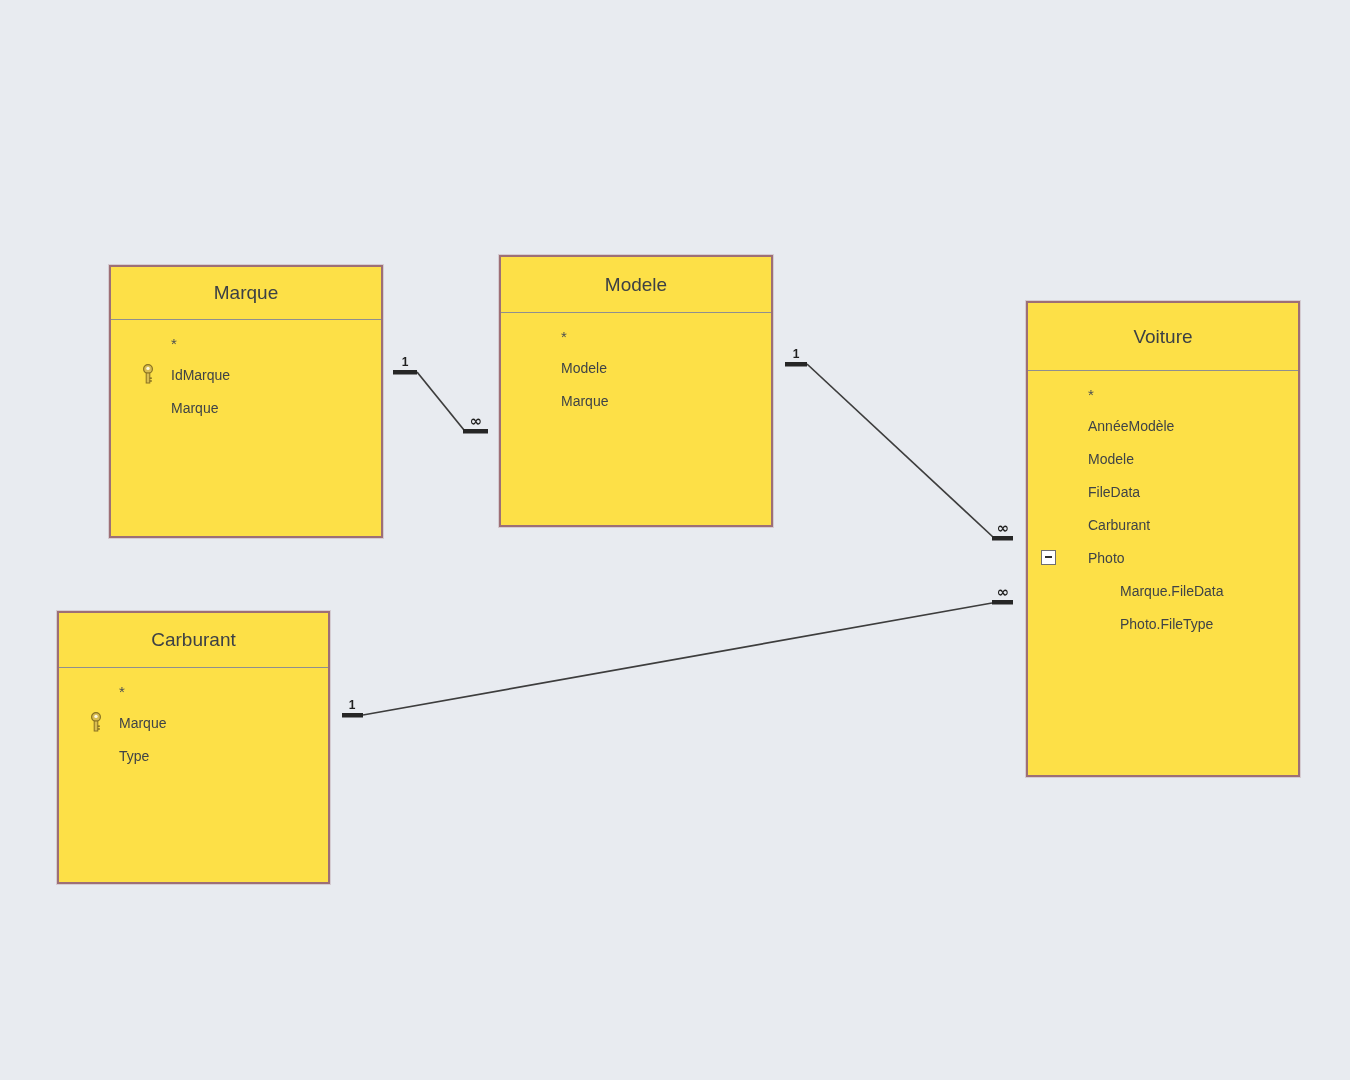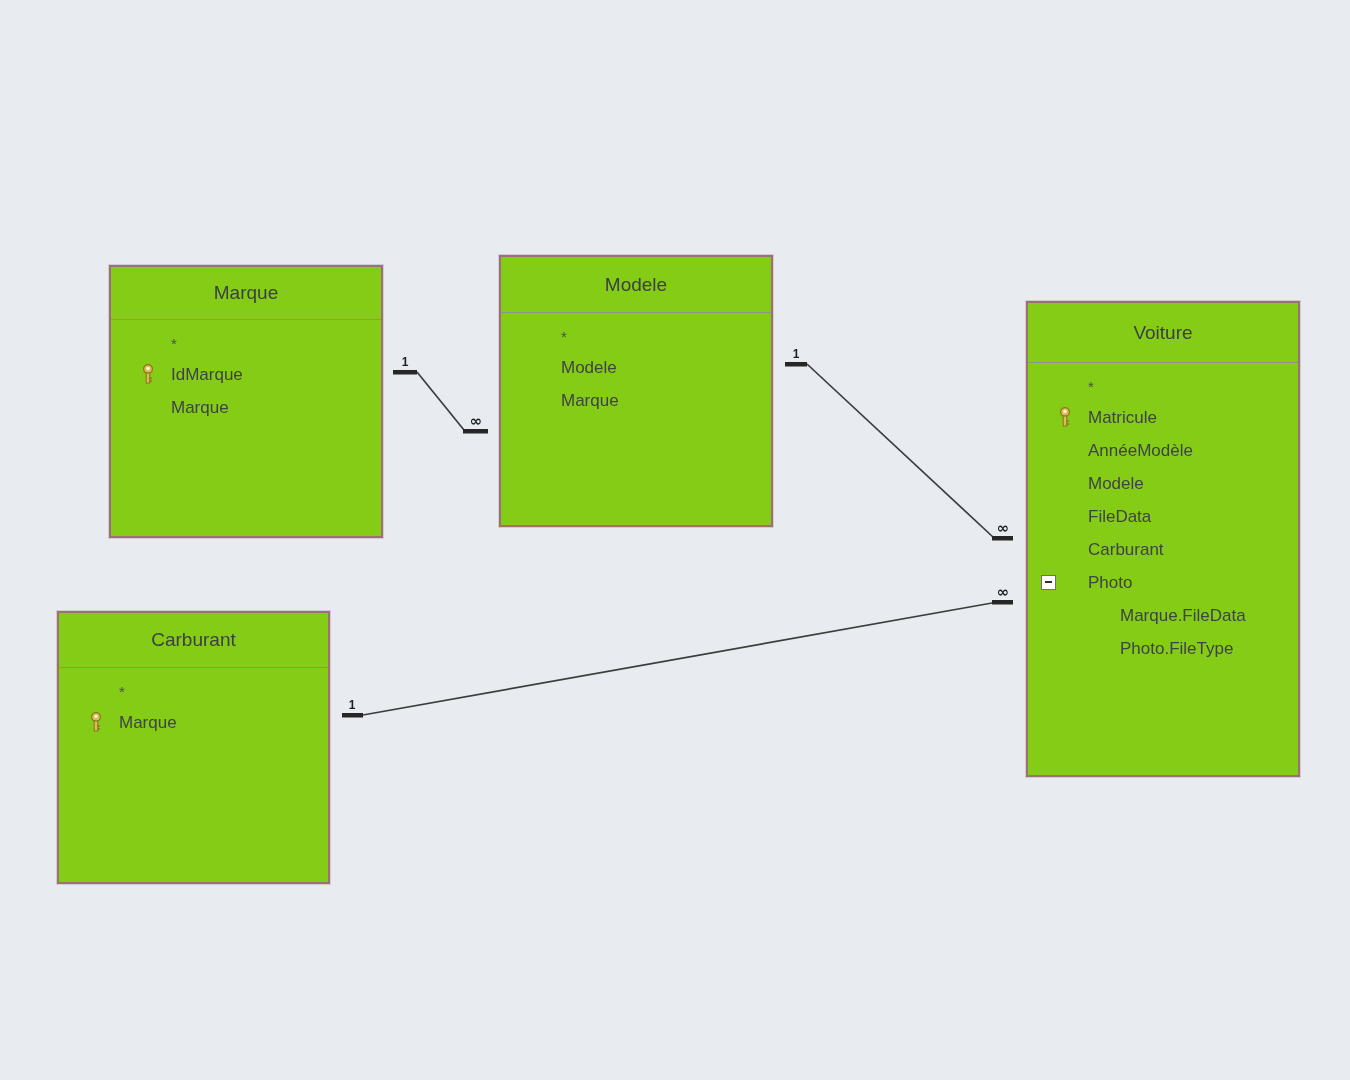--- a/index.html
+++ b/index.html
@@ -5,35 +5,35 @@
   html,body{margin:0;padding:0;}
   body{
     width:1350px;height:1080px;position:relative;overflow:hidden;
     background:#e8ebf0;
     font-family:"Liberation Sans","DejaVu Sans",sans-serif;
     color:#3f4347;
   }
   .canvas{position:absolute;inset:0;width:1350px;height:1080px;}
 
   .tbl{
-    position:absolute;background:#84cc16;
+    position:absolute;background:#fde047;
     border:2px solid #9d6f76;
     box-sizing:border-box;
     box-shadow:0 0 0 1px rgba(157,111,118,.25);
   }
   .tbl .ttl{
     text-align:center;font-size:19px;color:#3c4045;
     border-bottom:1px solid #8f8f8f;
     display:flex;align-items:center;justify-content:center;
     box-sizing:border-box;
   }
   .fields{padding-top:8px;}
   .row{
     height:33px;display:flex;align-items:center;position:relative;
-    padding-left:12px;font-size:17px;color:#3f4347;
+    padding-left:12px;font-size:14px;color:#3f4347;
   }
   .row.star{height:30px;font-size:15px;color:#4a4e52;}
   .icon-slot{width:48px;display:flex;align-items:center;box-sizing:border-box;padding-left:18px;flex:0 0 48px;}
   .row.indent .icon-slot{padding-left:0;width:80px;flex:0 0 80px;}
   .keysvg{display:block;}
   .collapse-box{
     position:absolute;left:13px;top:50%;margin-top:-8px;
     width:15px;height:15px;background:#fff;border:1px solid #6f6f6f;
     box-sizing:border-box;
   }
@@ -114,37 +114,25 @@
         <span>Modele</span>
       </div>
       <div class="row">
         <span class="icon-slot"></span>
         <span>Marque</span>
       </div>
     </div>
   </div>
 
   <div class="tbl" style="left:1026px;top:301px;width:274px;height:476px;">
-    <div class="ttl" style="height:60px;">Voiture</div>
+    <div class="ttl" style="height:68px;">Voiture</div>
     <div class="fields">
       <div class="row star">
         <span class="icon-slot"></span>
         <span>*</span>
-      </div>
-      <div class="row">
-        <span class="icon-slot">
-          <svg class="keysvg" width="14" height="21" viewBox="0 0 14 21">
-            <circle cx="7" cy="5" r="4.4" fill="#d9bd52" stroke="#8a7322" stroke-width="1.2"></circle>
-            <circle cx="7" cy="4.4" r="1.7" fill="#fdf8e2"></circle>
-            <rect x="5.2" y="9" width="3.6" height="10" fill="#d9bd52" stroke="#8a7322" stroke-width="1"></rect>
-            <rect x="8.6" y="13.4" width="2.2" height="1.6" fill="#8a7322"></rect>
-            <rect x="8.6" y="16.2" width="2.2" height="1.6" fill="#8a7322"></rect>
-          </svg>
-        </span>
-        <span>Matricule</span>
       </div>
       <div class="row">
         <span class="icon-slot"></span>
         <span>AnnéeModèle</span>
       </div>
       <div class="row">
         <span class="icon-slot"></span>
         <span>Modele</span>
       </div>
       <div class="row">
@@ -183,16 +171,20 @@
           <svg class="keysvg" width="14" height="21" viewBox="0 0 14 21">
             <circle cx="7" cy="5" r="4.4" fill="#d9bd52" stroke="#8a7322" stroke-width="1.2"></circle>
             <circle cx="7" cy="4.4" r="1.7" fill="#fdf8e2"></circle>
             <rect x="5.2" y="9" width="3.6" height="10" fill="#d9bd52" stroke="#8a7322" stroke-width="1"></rect>
             <rect x="8.6" y="13.4" width="2.2" height="1.6" fill="#8a7322"></rect>
             <rect x="8.6" y="16.2" width="2.2" height="1.6" fill="#8a7322"></rect>
           </svg>
         </span>
         <span>Marque</span>
       </div>
+      <div class="row">
+        <span class="icon-slot"></span>
+        <span>Type</span>
+      </div>
     </div>
   </div>
 
 </div>
 
 </body></html>

